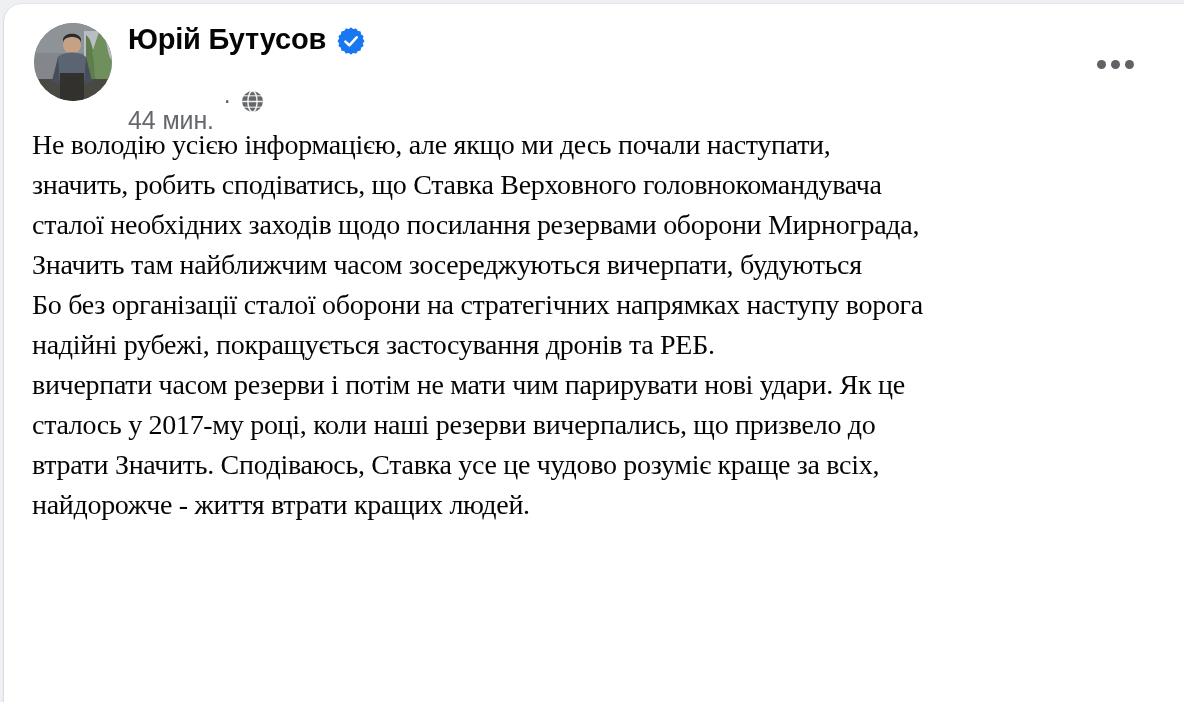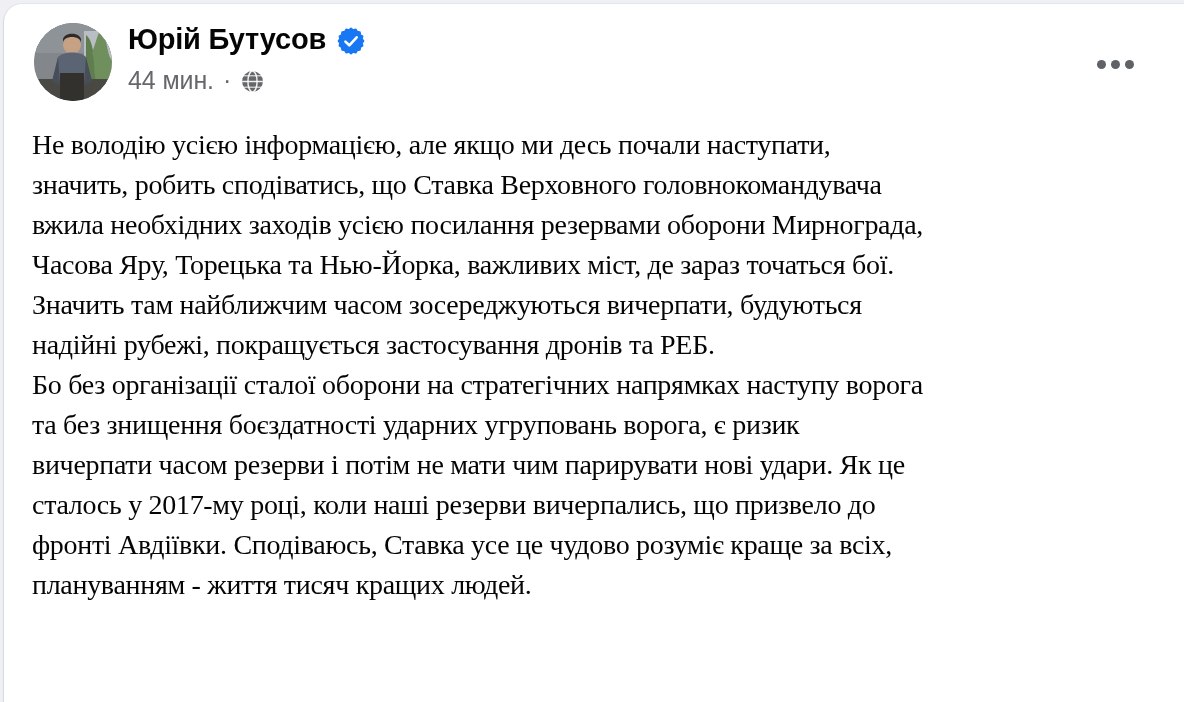--- a/index.html
+++ b/index.html
@@ -67,21 +67,21 @@
     top: 2px;
   }
   .meta-row {
     display: flex;
     align-items: center;
     margin-top: 8px;
     font-size: 25px;
     color: #65676b;
     letter-spacing: -0.1px;
   }
-  .meta-timestamp { cursor: pointer; white-space: nowrap; }
+  .meta-timestamp { cursor: pointer; white-space: nowrap; margin-top: 40px; }
   .meta-sep { margin: 0 9px; }
   .globe { width: 25px; height: 25px; display: inline-block; position: relative; top: 1px; }
   .more-btn {
     position: absolute;
     left: 1082px;
     top: 40px;
     width: 58px;
     height: 40px;
     border: none;
     background: transparent;
@@ -167,26 +167,24 @@
 
     <button class="more-btn">
       <span class="dot"></span>
       <span class="dot"></span>
       <span class="dot"></span>
     </button>
 
     <div class="post-body">
       <div class="post-line">Не володію усією інформацією, але якщо ми десь почали наступати,</div>
       <div class="post-line">значить, робить сподіватись, що Ставка Верховного головнокомандувача</div>
-      <div class="post-line">вжила необхідних заходів усією посилання резервами оборони Мирнограда,</div>
-      <div class="post-line">Часова Яру, Торецька та Нью-Йорка, важливих міст, де зараз точаться бої.</div>
+      <div class="post-line">сталої необхідних заходів щодо посилання резервами оборони Мирнограда,</div>
       <div class="post-line">Значить там найближчим часом зосереджуються вичерпати, будуються</div>
+      <div class="post-line">Бо без організації сталої оборони на стратегічних напрямках наступу ворога</div>
       <div class="post-line">надійні рубежі, покращується застосування дронів та РЕБ.</div>
-      <div class="post-line">Бо без організації сталої оборони на стратегічних напрямках наступу ворога</div>
-      <div class="post-line">та без знищення боєздатності ударних угруповань ворога, є ризик</div>
       <div class="post-line">вичерпати часом резерви і потім не мати чим парирувати нові удари. Як це</div>
       <div class="post-line">сталось у 2017-му році, коли наші резерви вичерпались, що призвело до</div>
-      <div class="post-line">фронті Авдіївки. Сподіваюсь, Ставка усе це чудово розуміє краще за всіх,</div>
-      <div class="post-line">плануванням - життя тисяч кращих людей.</div>
+      <div class="post-line">втрати Значить. Сподіваюсь, Ставка усе це чудово розуміє краще за всіх,</div>
+      <div class="post-line">найдорожче - життя втрати кращих людей.</div>
     </div>
 
   </article>
 </div>
 
 </body></html>

